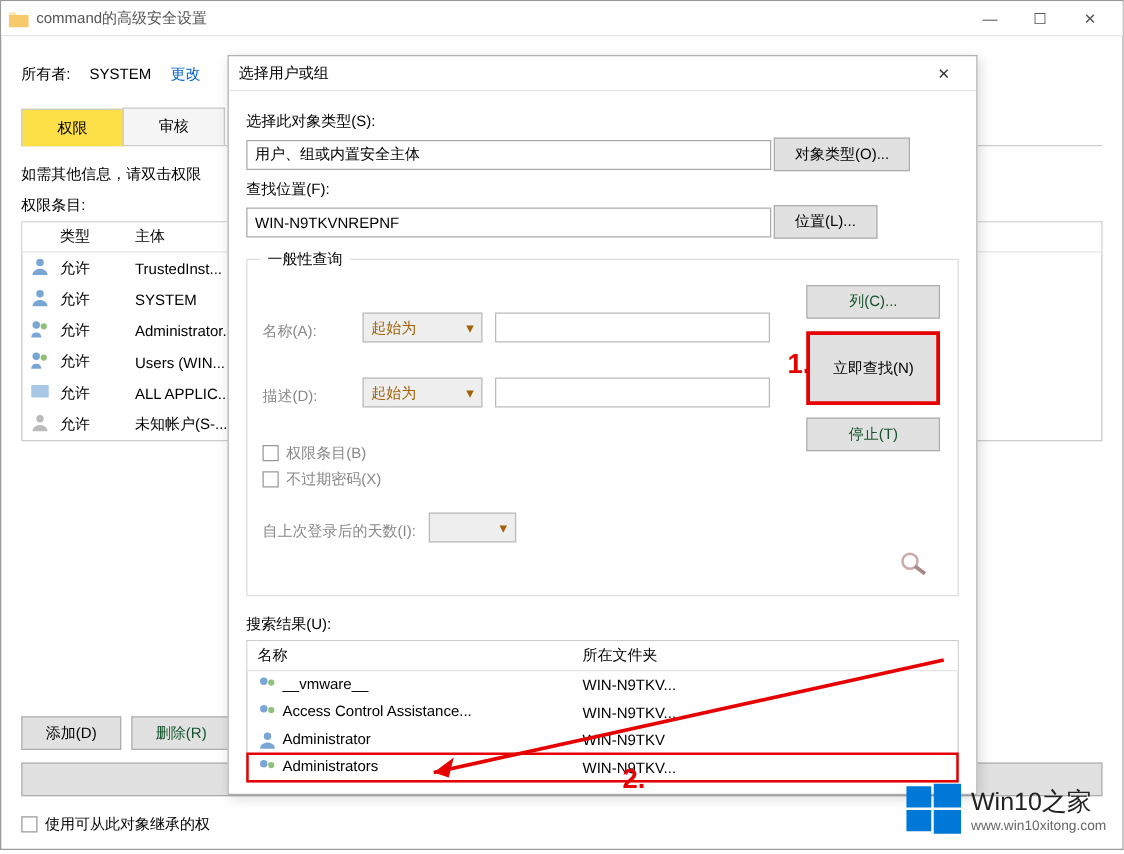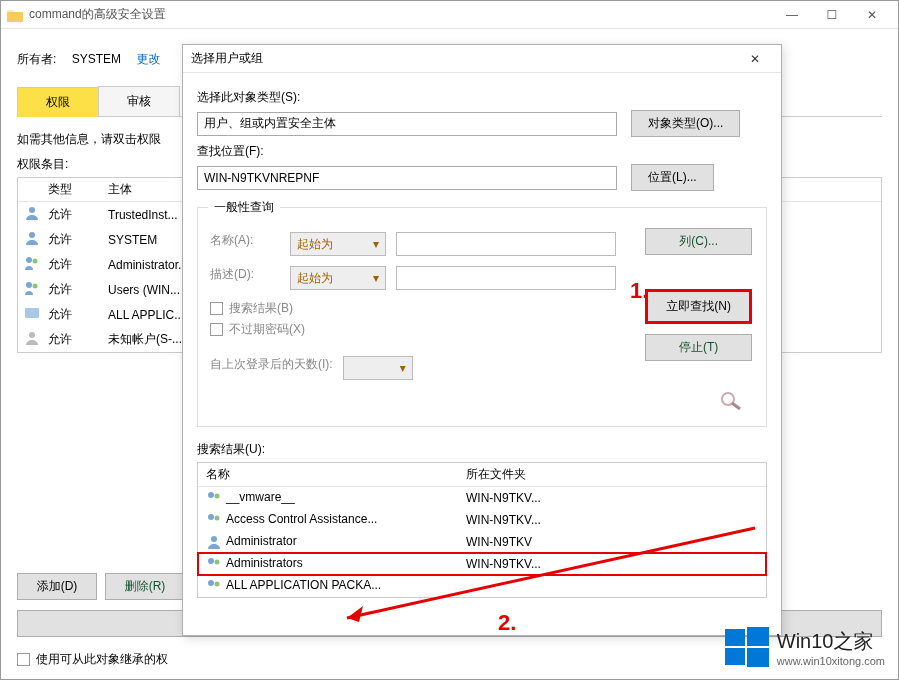--- a/index.html
+++ b/index.html
@@ -42,31 +42,31 @@
 
 
 .front-dialog { position: absolute; left: 182px; top: 44px; width: 600px; height: 592px; background: #fff; border: 1px solid #b0b0b0; box-shadow: 2px 2px 10px rgba(0,0,0,0.15); }
 .dlg-title-bar { height: 28px; display: flex; align-items: center; padding: 0 8px; border-bottom: 1px solid #e5e5e5; }
 .dlg-title { flex: 1; }
 .close-x { width: 36px; height: 24px; display: flex; align-items: center; justify-content: center; color: #333; }
 
 .dlg-body { padding: 10px 14px; }
 .field-label { margin: 6px 0 4px 0; }
 .text-field { width: 420px; height: 24px; border: 1px solid #aaa; padding: 2px 6px; display: inline-flex; align-items: center; background: #fff; }
-.side-btn { display: inline-block; margin-left: 14px; vertical-align: top; }
+.side-btn { display: inline-block; margin-left: 2px; vertical-align: top; }
 
 .group-box { border: 1px solid #ddd; margin-top: 16px; padding: 14px 12px; position: relative; min-height: 220px; }
 .group-title { position: absolute; top: -9px; left: 10px; background: #fff; padding: 0 6px; }
-.form-row { display: flex; align-items: flex-start; margin: 10px 0; gap: 10px; }
+.form-row { display: flex; align-items: flex-end; margin: 28px 0; gap: 10px; }
 .form-label { width: 70px; color: #888; }
 .dropdown { width: 96px; height: 24px; border: 1px solid #bbb; background: #eee; display: inline-flex; align-items: center; justify-content: space-between; padding: 0 6px; color: #a16207; }
 .small-field { width: 220px; height: 24px; border: 1px solid #bbb; background: #fff; }
 .col-btns { position: absolute; right: 14px; top: 20px; display: flex; flex-direction: column; gap: 10px; }
 .col-btns .btn { min-width: 100px; }
-.highlight-btn { border: 3px solid #e60000 !important; padding: 6px 18px; margin-top: 24px; }
+.highlight-btn { border: 3px solid #e60000 !important; padding: 18px 18px; }
 .cb-row { display: flex; align-items: center; gap: 6px; margin: 4px 0; color: #888; }
 .icon-search { position: absolute; right: 20px; bottom: 16px; width: 28px; height: 20px; }
 
 .ok-cancel { display: flex; justify-content: flex-end; gap: 10px; margin-top: 26px; }
 .results-label { margin-top: 14px; }
 .results-grid { border: 1px solid #ccc; margin-top: 4px; }
 .results-head { display: flex; background: #fff; border-bottom: 1px solid #e5e5e5; }
 .results-head div, .res-row div { padding: 3px 8px; }
 .rcol-name { width: 260px; }
 .rcol-loc { flex: 1; }
@@ -216,21 +216,21 @@
       <div class="form-row">
         <span class="form-label">描述(D):</span>
         <span class="dropdown">
             <span>起始为</span>
             <span>▾</span>
           </span>
         <span class="small-field"></span>
       </div>
       <div class="cb-row">
           <span class="chk"></span>
-          <span>搜索结果(B)</span>
+          <span>权限条目(B)</span>
         </div>
       <div class="cb-row">
           <span class="chk"></span>
           <span>不过期密码(X)</span>
         </div>
       <div class="form-row" style="margin-top:18px;">
         <span style="color:#888;">自上次登录后的天数(I):</span>
         <span class="dropdown" style="width:70px;">
             <span></span>
             <span>▾</span>
@@ -274,27 +274,20 @@
               <path fill="#7aa6d6" d="M2 15c0-3 3-5 6-5s6 2 6 5z"></path>
             </svg><span>Administrator</span></div>
           <div class="rcol-loc">WIN-N9TKV</div>
         </div>
       <div class="res-row selected">
           <div class="rcol-name"><svg class="user-icon" viewBox="0 0 16 16" style="vertical-align:middle;margin-right:4px;">
               <circle cx="5" cy="5" r="3" fill="#7aa6d6"></circle>
               <circle cx="11" cy="6" r="2.5" fill="#8fc17a"></circle>
             </svg><span>Administrators</span></div>
           <div class="rcol-loc">WIN-N9TKV...</div>
-        </div>
-      <div class="res-row">
-          <div class="rcol-name"><svg class="user-icon" viewBox="0 0 16 16" style="vertical-align:middle;margin-right:4px;">
-              <circle cx="5" cy="5" r="3" fill="#7aa6d6"></circle>
-              <circle cx="11" cy="6" r="2.5" fill="#8fc17a"></circle>
-            </svg><span>ALL APPLICATION PACKA...</span></div>
-          <div class="rcol-loc"></div>
         </div>
     </div>
   </div>
 </div>
 
 <div class="anno" style="left:630px; top:278px;">1.</div>
 <div class="anno" style="left:498px; top:610px;">2.</div>
 <svg class="arrow-svg" style="left:335px; top:518px; width:430px; height:110px;" viewBox="0 0 430 110">
   <line x1="420" y1="10" x2="12" y2="100" stroke="#e60000" stroke-width="3"></line>
   <polygon points="12,100 28,88 24,104" fill="#e60000"></polygon>

